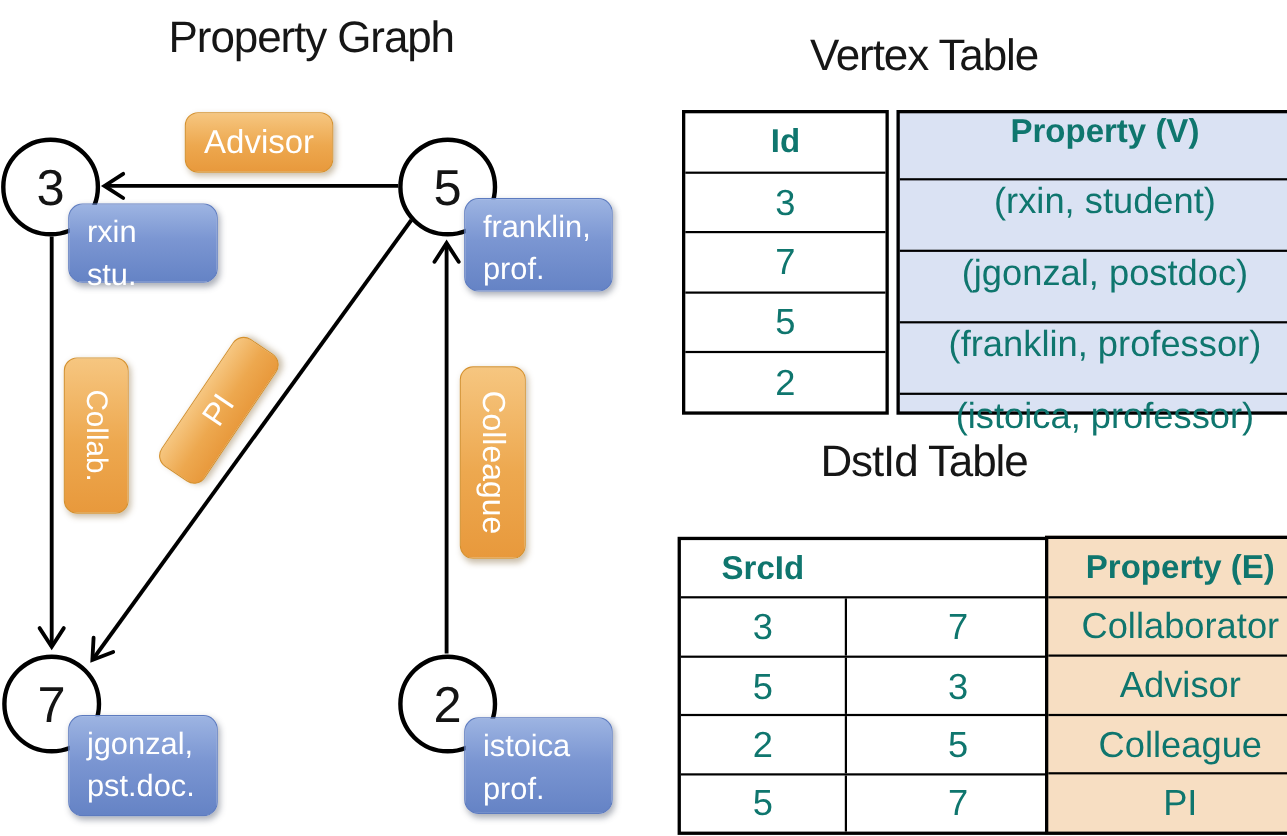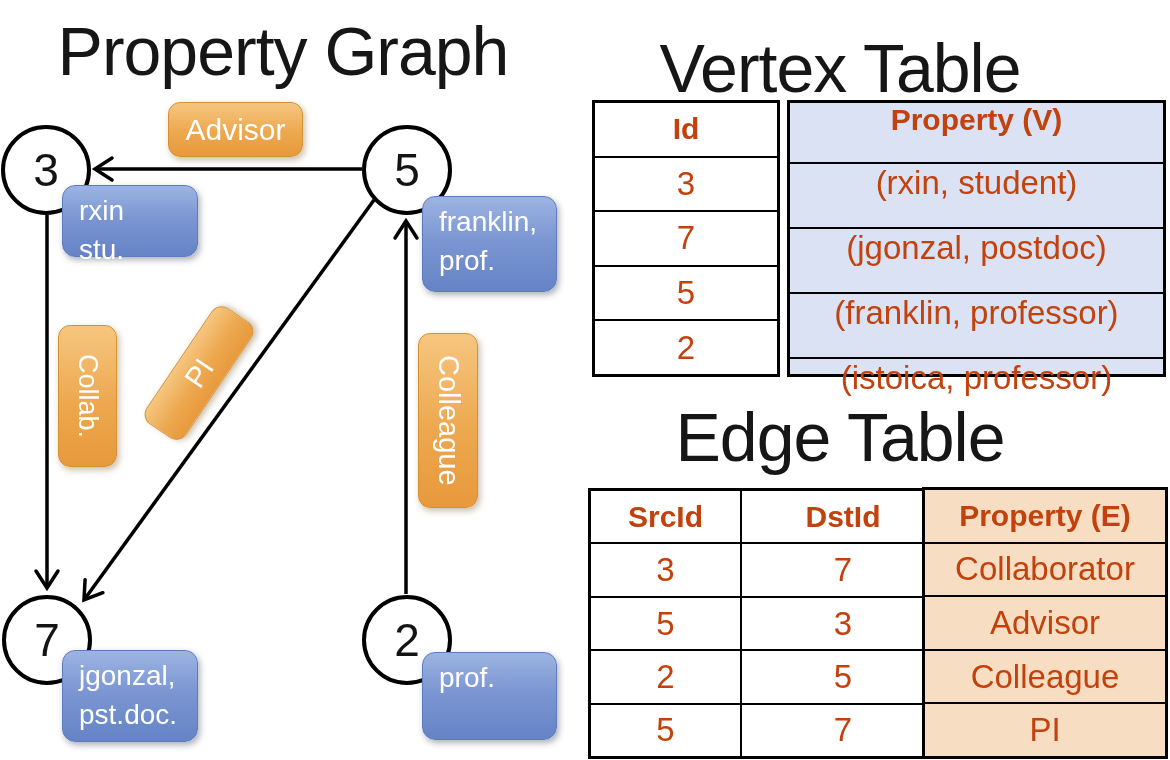--- a/index.html
+++ b/index.html
@@ -2,21 +2,21 @@
 <html><head>
 <meta charset="utf-8">
 <style>
   html,body { margin:0; padding:0; background:#fff; }
   .stage {
     position:relative; width:1170px; height:760px; background:#ffffff;
     font-family:"Liberation Sans", sans-serif; overflow:hidden;
   }
   .title {
     position:absolute; color:#161616; text-align:center;
-    font-size:68px; font-weight:normal; letter-spacing:-1px; white-space:nowrap;
+    font-size:40px; font-weight:normal; letter-spacing:-1px; white-space:nowrap;
   }
   
   .node {
     position:absolute; width:90px; height:90px; box-sizing:border-box;
     border:4px solid #000; border-radius:50%; background:#fff;
     display:flex; align-items:center; justify-content:center;
     font-size:46px; color:#141414; z-index:1;
   }
   .edges { position:absolute; left:0; top:0; z-index:2; }
   
@@ -36,21 +36,21 @@
     background:linear-gradient(180deg,#f6c680 0%,#eda84f 55%,#e8993c 100%);
     border:1px solid #d4912f;
     box-shadow:2px 3px 6px rgba(120,90,40,0.4);
     color:#fff; display:flex; align-items:center; justify-content:center;
     font-size:30px;
   }
   .vertical { writing-mode:vertical-rl; text-orientation:mixed; }
   
   .tbl {
     position:absolute; box-sizing:border-box; border:3px solid #000;
-    display:flex; flex-direction:column; background:#fff; color:#c2410c;
+    display:flex; flex-direction:column; background:#fff; color:#0f766e;margin-left:28px;
   }
   .tbl .row {
     flex:1; display:flex; align-items:center; justify-content:center;
     font-size:33px; border-top:2.5px solid #000; white-space:nowrap;
   }
   .tbl .row:first-child { border-top:none; }
   .tbl .row.hdr { font-weight:bold; font-size:30px; }
   .tbl.blue  { background:#dae2f3; }
   .tbl.peach { background:#f7dec2; }
   .tbl .row.two { display:grid; grid-template-columns:149px 1fr; align-items:stretch; justify-content:normal; }
@@ -86,29 +86,30 @@
     <span>7</span>
     </div>
   <div class="node" style="left:362px; top:595px;">
     <span>2</span>
     </div>
 
   <div class="prop-box" style="left:62px; top:185px; width:136px; height:72px;">
     <div>rxin</div>
     <div>stu.</div>
   </div>
-  <div class="prop-box" style="left:422px; top:196px; width:135px; height:96px;">
+  <div class="prop-box" style="left:422px; top:180px; width:135px; height:85px;">
     <div>franklin,</div>
     <div>prof.</div>
   </div>
   <div class="prop-box" style="left:62px; top:650px; width:136px; height:92px;">
     <div>jgonzal,</div>
     <div>pst.doc.</div>
   </div>
   <div class="prop-box" style="left:422px; top:652px; width:135px; height:88px;">
+    <div>istoica</div>
     <div>prof.</div>
   </div>
 
   <div class="edge-label" style="left:168px; top:102px; width:135px; height:55px;">Advisor</div>
   <div class="edge-label vertical" style="left:58px; top:325px; width:59px; height:142px; font-size:27px;">Collab.</div>
   <div class="edge-label" style="left:129px; top:349px; width:140px; height:48px; transform:rotate(-56deg); font-size:29px;">PI</div>
   <div class="edge-label vertical" style="left:418px; top:333px; width:60px; height:175px; font-size:29px;">Colleague</div>
 
   <div class="title" style="left:640px; top:16px; width:400px;margin-top:13px;">Vertex Table</div>
 
@@ -121,26 +122,25 @@
   </div>
 
   <div class="tbl blue" style="left:787px; top:100px; width:379px; height:277px;gap:25px;">
     <div class="row hdr">Property (V)</div>
     <div class="row">(rxin, student)</div>
     <div class="row">(jgonzal, postdoc)</div>
     <div class="row">(franklin, professor)</div>
     <div class="row">(istoica, professor)</div>
   </div>
 
-  <div class="title" style="left:640px; top:398px; width:400px;">Edge Table</div>
+  <div class="title" style="left:640px; top:398px; width:400px;">DstId Table</div>
 
   <div class="tbl" style="left:588px; top:488px; width:359px; height:271px;">
     <div class="row hdr two">
       <div class="cell">SrcId</div>
-      <div class="cell">DstId</div>
     </div>
     <div class="row two">
       <div class="cell">3</div>
       <div class="cell">7</div>
     </div>
     <div class="row two">
       <div class="cell">5</div>
       <div class="cell">3</div>
     </div>
     <div class="row two">

